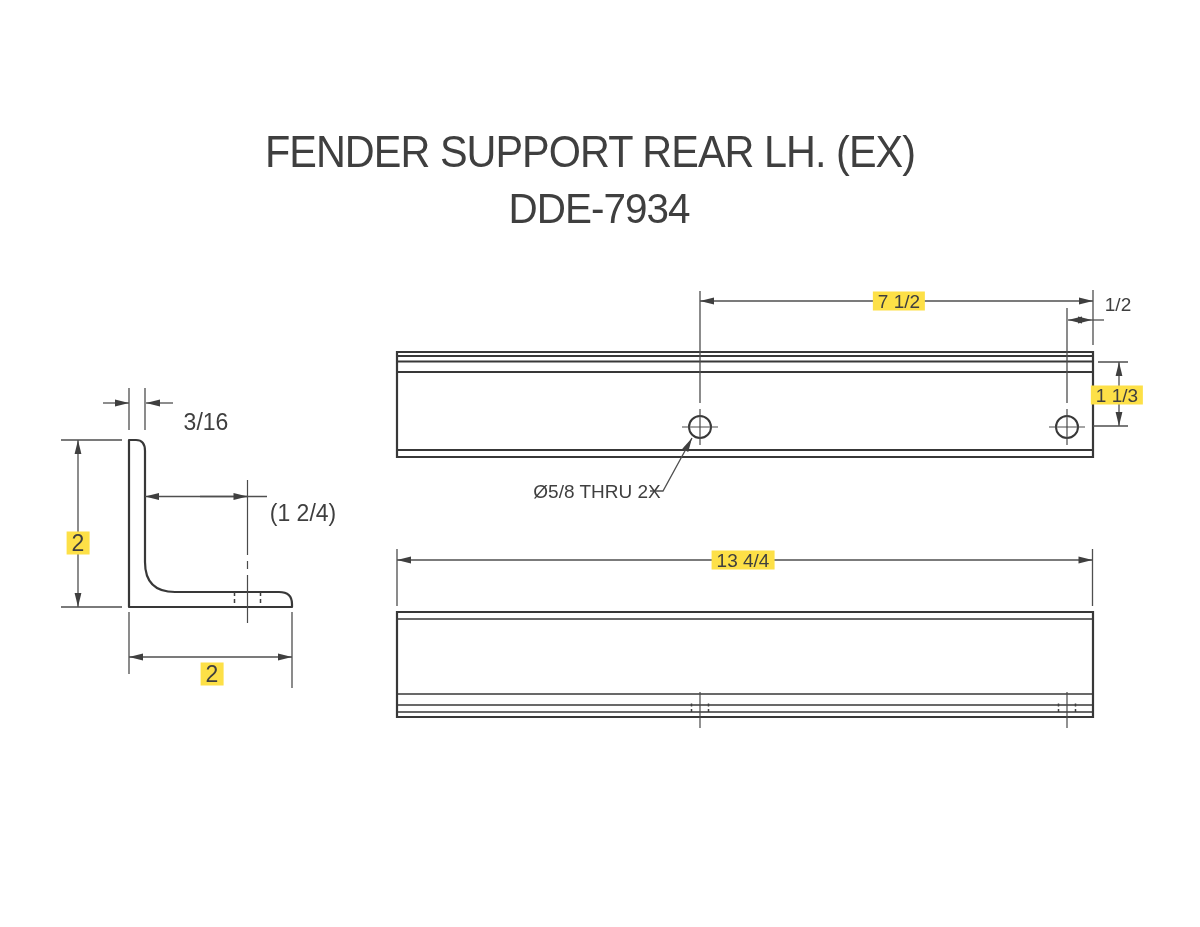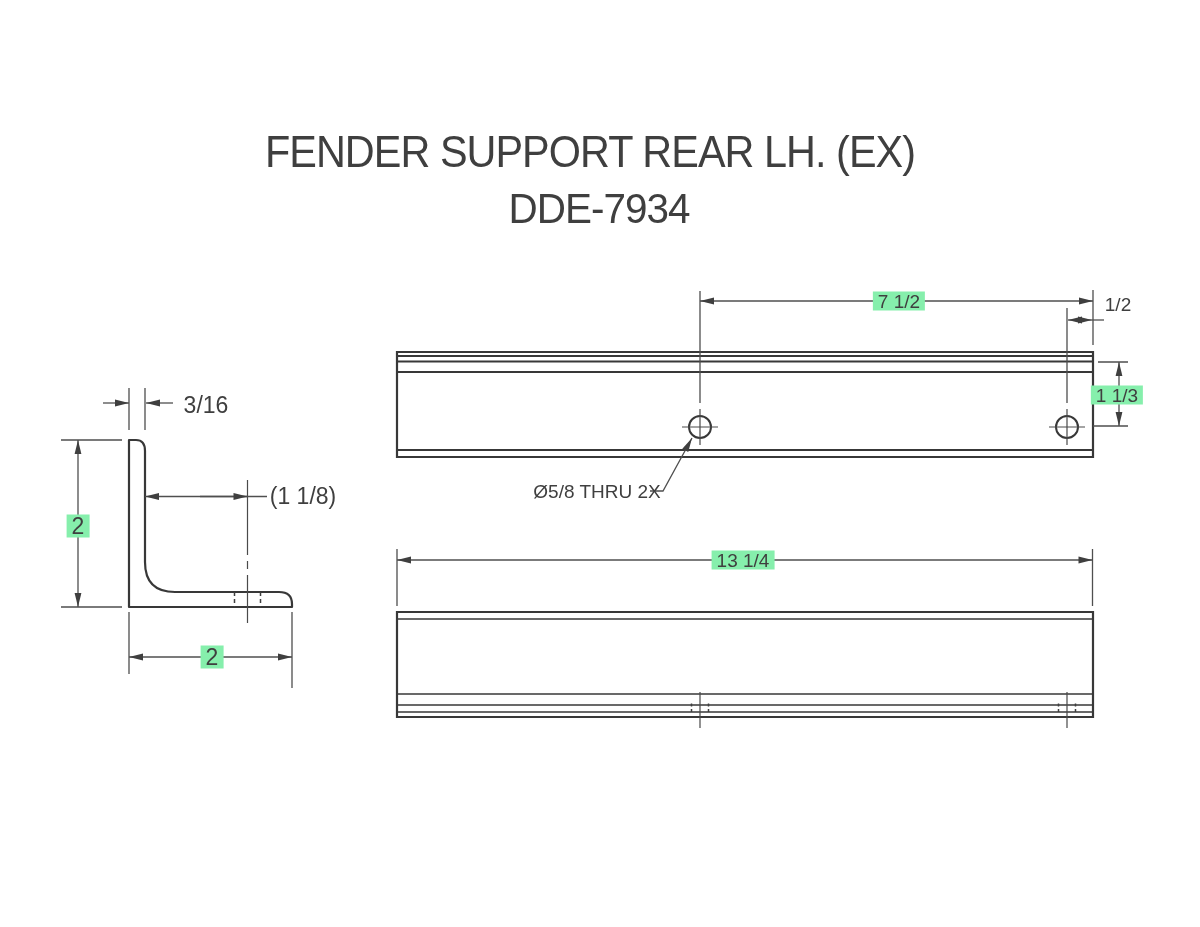--- a/index.html
+++ b/index.html
@@ -4,22 +4,22 @@
 <style>
   html,body{margin:0;padding:0;background:#fff;}
   .sheet{position:relative;width:1200px;height:927px;background:#fff;overflow:hidden;
          font-family:"Liberation Sans","DejaVu Sans",sans-serif;color:#3d3d3d;text-align:center;}
   .sheet svg{position:absolute;left:0;top:0;}
   .lbl{position:absolute;transform:translate(-50%,-50%);white-space:nowrap;
        color:#3f3f3f;line-height:1;}
   .t1{font-size:44px;letter-spacing:-1px;transform:translate(-50%,-50%) scaleX(.94);}
   .t2{font-size:43px;letter-spacing:-1px;transform:translate(-50%,-50%) scaleX(.94);}
   .dim{font-size:19px;}
-  .dimlg{font-size:23px;}
-  .bg{background:#86efac;padding:0 5px;}
+  .dimlg{font-size:23px;margin-top:17px;}
+  .bg{background:#fde047;padding:0 5px;}
 </style>
 </head>
 <body>
 
 <div class="sheet">
 
   <svg width="1200" height="927" viewBox="0 0 1200 927">
     <defs>
       <marker id="arw" markerUnits="userSpaceOnUse" markerWidth="16" markerHeight="10" refX="15" refY="5" orient="auto-start-reverse">
         <path d="M1,1.6 L15,5 L1,8.4 Z" fill="#3f3f3f"></path>
@@ -88,23 +88,23 @@
         <path d="M397,560 H1092.5" marker-start="url(#arw)" marker-end="url(#arw)"></path>
       </g>
     </g>
   </svg>
 
   <div class="lbl t1" style="left:590px;top:152px;">FENDER SUPPORT REAR LH. (EX)</div>
   <div class="lbl t2" style="left:599px;top:208px;">DDE-7934</div>
 
   <div class="lbl dimlg" style="left:206px;top:405px;">3/16</div>
   <div class="lbl dimlg bg" style="left:78px;top:526px;">2</div>
-  <div class="lbl dimlg" style="left:303px;top:496px;">(1 1/8)</div>
+  <div class="lbl dimlg" style="left:303px;top:496px;">(1 2/4)</div>
   <div class="lbl dimlg bg" style="left:212px;top:657px;">2</div>
 
   <div class="lbl dim bg" style="left:899px;top:301px;">7 1/2</div>
   <div class="lbl dim" style="left:1118px;top:304px;">1/2</div>
   <div class="lbl dim bg" style="left:1117px;top:395px;">1 1/3</div>
   <div class="lbl dim" style="left:597px;top:491px;">Ø5/8 THRU 2X</div>
 
-  <div class="lbl dim bg" style="left:743px;top:560px;">13 1/4</div>
+  <div class="lbl dim bg" style="left:743px;top:560px;">13 4/4</div>
 
 </div>
 
 </body></html>

